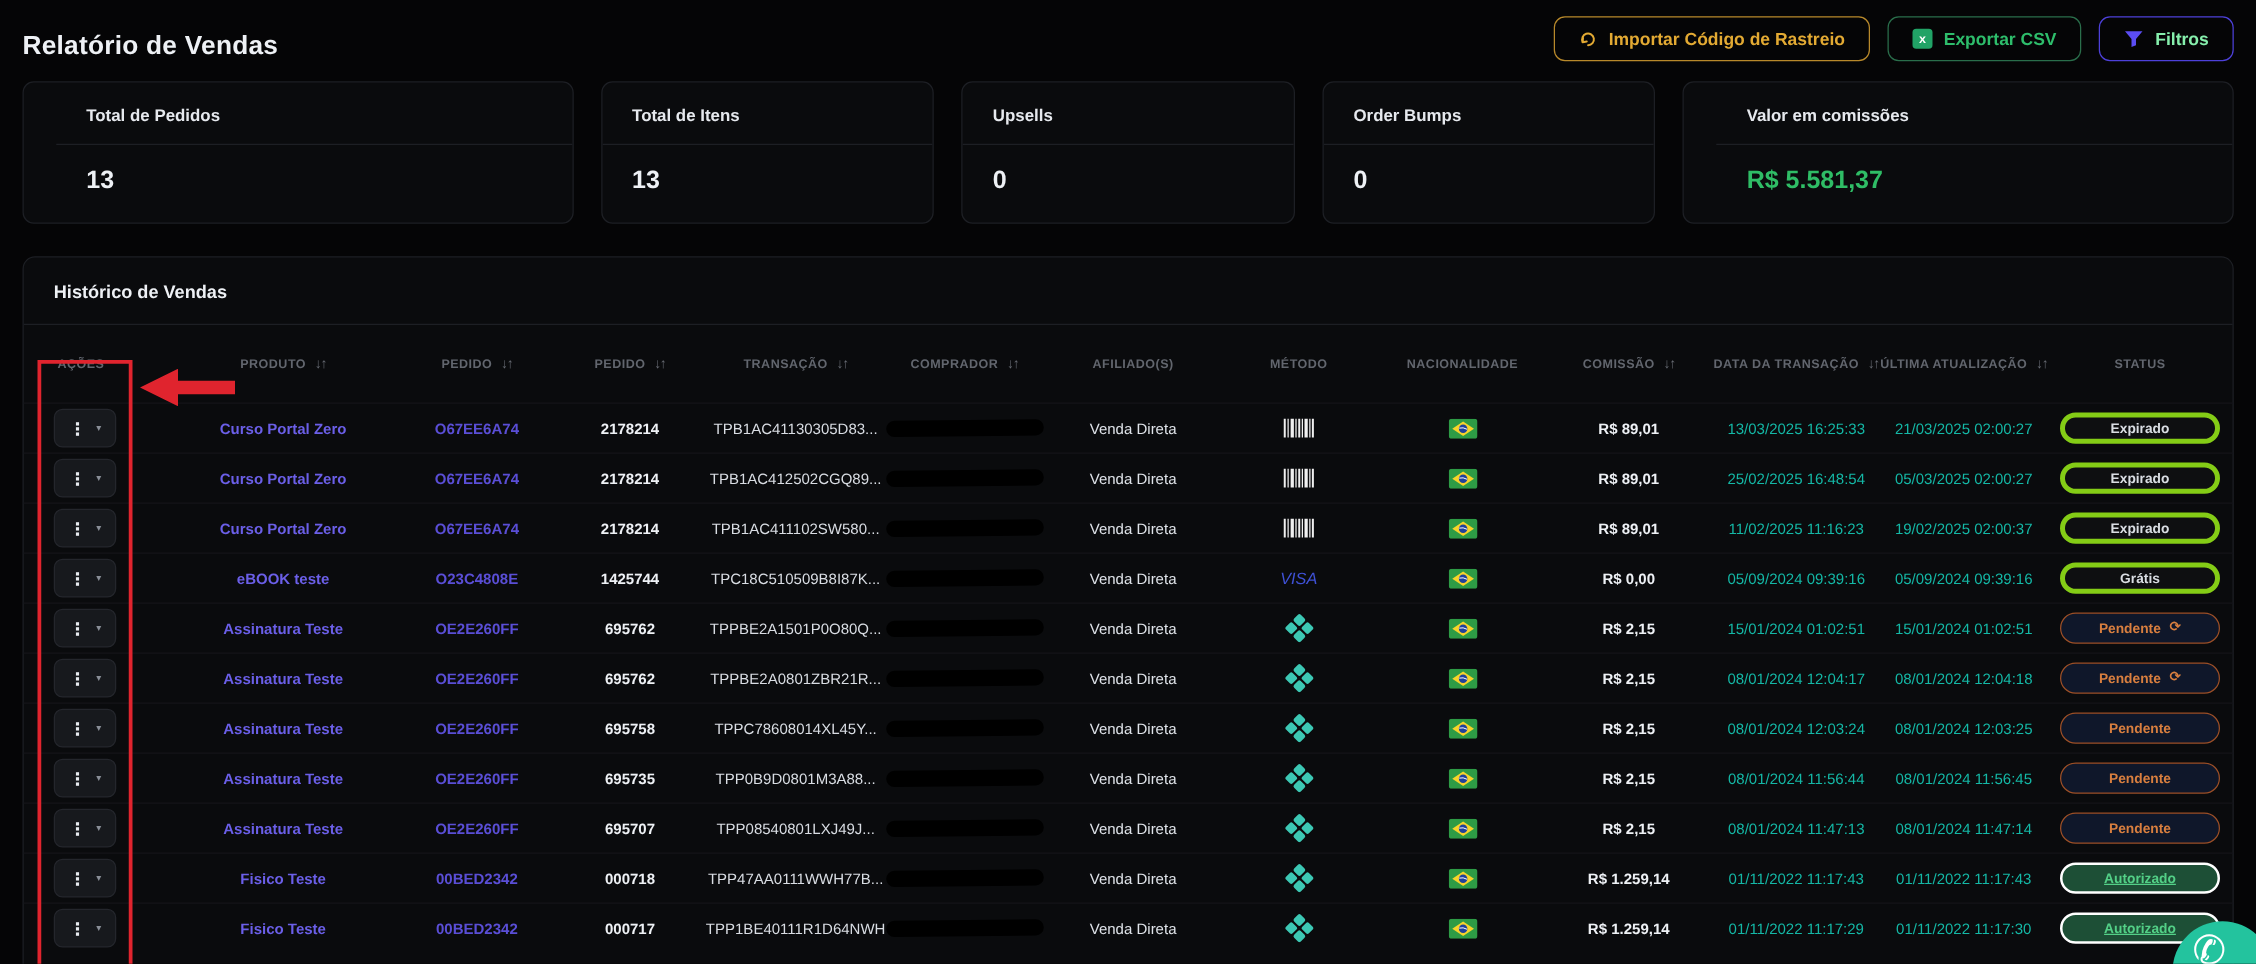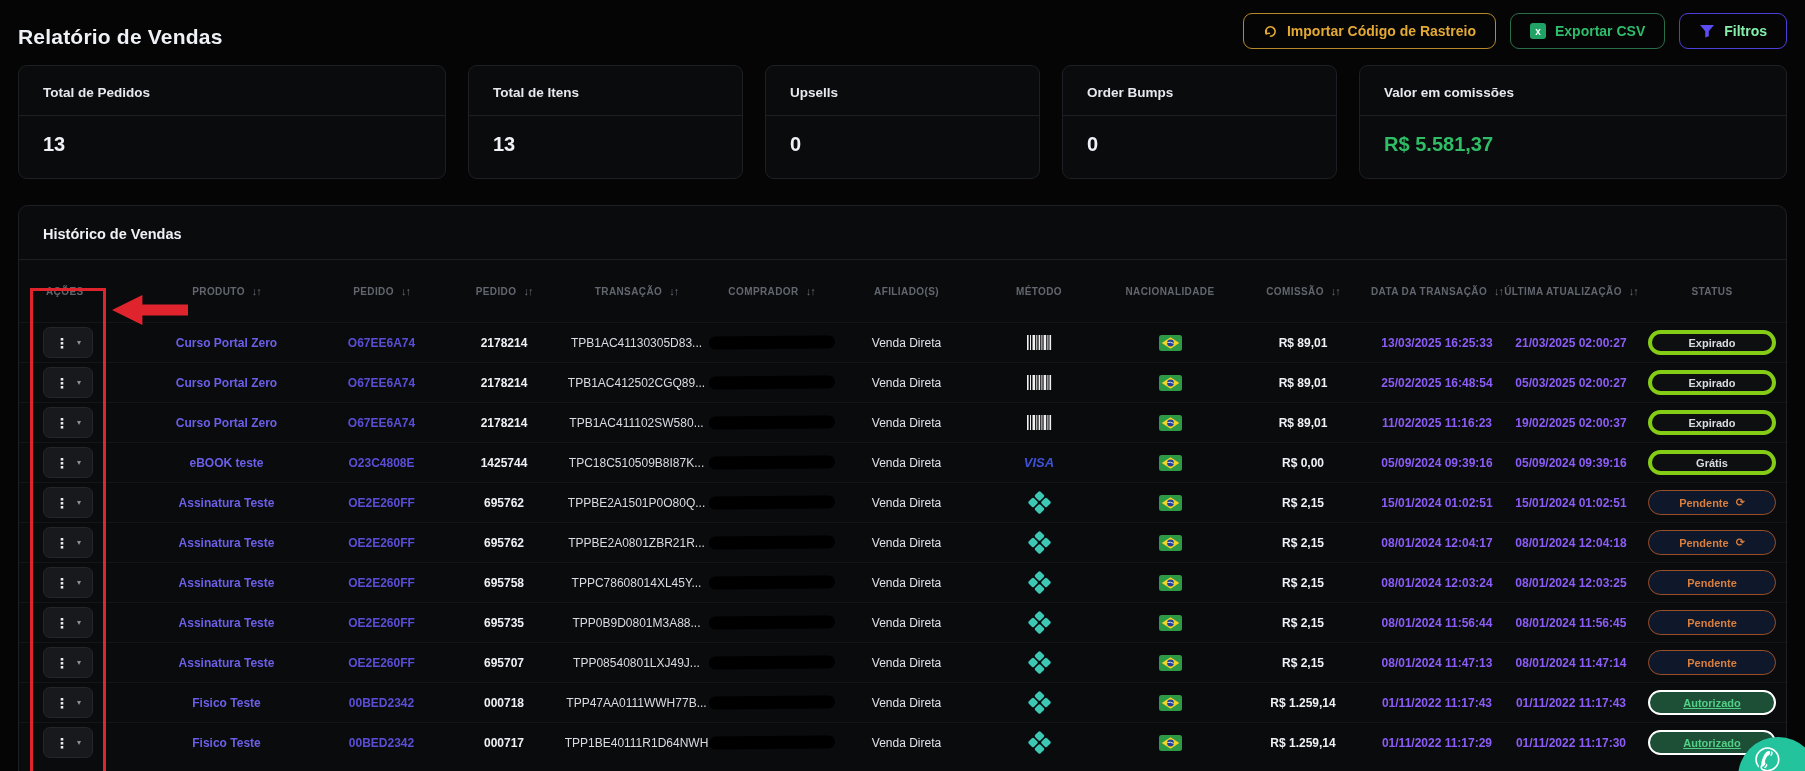--- a/index.html
+++ b/index.html
@@ -18,21 +18,21 @@
   .btn-import  { color:#e3aa33; border-color:#b8892b; }
   .btn-export  { color:#2ebd6b; border-color:#2a6e4b; }
   .btn-filters { color:#86efac; border-color:#4d40d8; }
   .excel-chip { width:16px; height:16px; border-radius:3px; background:#21a366; color:#fff;
                 display:inline-flex; align-items:center; justify-content:center;
                 font-size:10px; font-weight:700; }
   .icon-svg { display:block; }
   
   .stats { display:flex; gap:22px; margin:16px 18px 0; }
   .stat-card { background:#0a0b0d; border:1px solid #1d1f24; border-radius:9px; overflow:hidden; flex:1; }
-  .stat-card.wide { flex:1.56; }
+  .stat-card.wide { flex:1.56;padding-left:26px; }
   .stat-label { padding:19px 24px 15px; font-size:13.5px; font-weight:700; color:#e6e9ee;
                 border-bottom:1px solid #1d1f24; }
   .stat-value { padding:17px 24px 22px; font-size:20px; font-weight:700; color:#eef1f5; }
   .stat-value.green { color:#2fbd66; }
   
   .table-card { margin:26px 18px 0; background:#0a0b0d; border:1px solid #1d1f24;
                 border-radius:10px 10px 0 0; height:620px; }
   .table-title { padding:20px 24px 17px; font-size:14.5px; font-weight:700; color:#eef1f5;
                  border-bottom:1px solid #1d1f24; }
   :root { --cols:110px 195px 115px 130px 135px 135px 135px 130px 132px 134px 134px 134px 1fr; }
@@ -42,23 +42,23 @@
   .hcell.cell-left { justify-content:flex-start; padding-left:27px; }
   .sort { font-size:11px; color:#676b73; letter-spacing:-1px; }
   .trow { display:grid; grid-template-columns:var(--cols); height:40px; align-items:center;
           border-top:1px solid #141519; }
   .cell { display:flex; justify-content:center; align-items:center; font-size:12px; color:#dfe3e9; }
   .cell-acoes { justify-content:flex-start; padding-left:24px; }
   .link-produto { color:#6b5fe8; font-weight:600; cursor:pointer; }
   .link-oferta  { color:#5a4ed6; font-weight:600; cursor:pointer; }
   .cell-pedido, .cell-comissao { font-weight:700; color:#eef1f5; }
   .cell-transacao { color:#d9dde3; }
-  .cell-date { color:#8b5cf6; font-weight:700; }
+  .cell-date { color:#14b8a6; font-weight:400; }
   .redacted-bar { width:126px; height:13px; background:#000; border-radius:7px; transform:rotate(-.6deg); }
-  .visa-logo { color:#3f51d6; font-weight:700; font-style:italic; font-size:13px; }
+  .visa-logo { color:#3f51d6; font-weight:400; font-style:italic; font-size:13px; }
   .action-btn { width:50px; height:31px; background:#17191d; border:1px solid #24262c; border-radius:7px;
                 display:flex; align-items:center; justify-content:center; gap:8px; cursor:pointer; }
   .kebab { color:#e8ebf0; font-size:14px; font-weight:700; line-height:1; }
   .caret { color:#8a8f98; font-size:8px; line-height:1; }
   
   .status { min-width:128px; height:25px; border-radius:14px; display:inline-flex; align-items:center;
             justify-content:center; gap:7px; font-size:11px; font-weight:700; padding:0 10px; }
   .status-expired, .status-free { border:4px solid #84cc16; color:#d9dde3; background:rgba(255,255,255,.02); }
   .status-pending { border:1px solid #9c4f27; color:#d97f3f; background:#0f172a; }
   .status-authorized { border:2px solid #ffffff; color:#53d087; background:#1d4f36;text-decoration:underline; }

